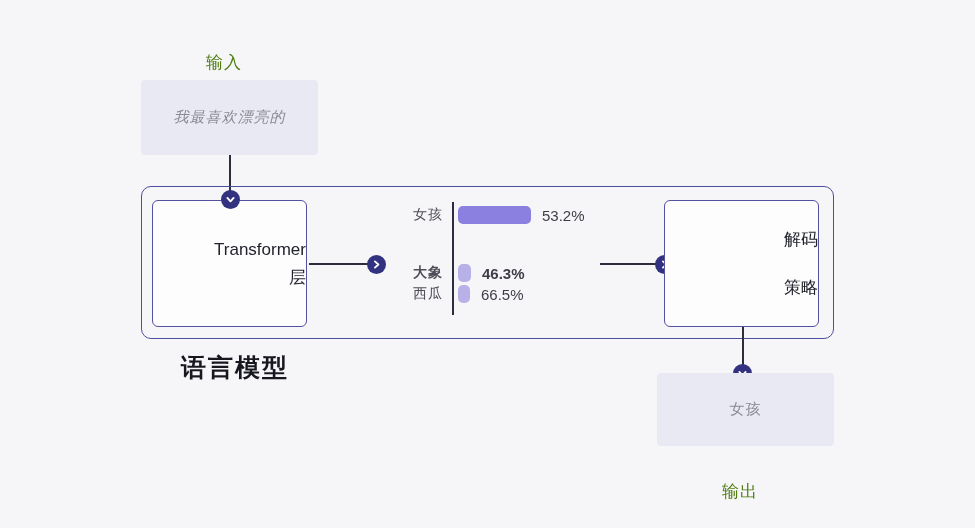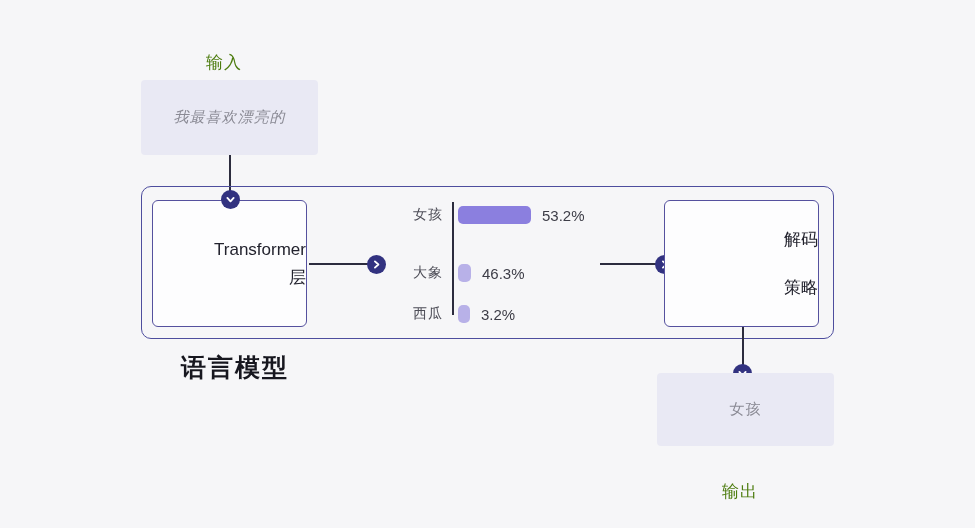--- a/index.html
+++ b/index.html
@@ -95,22 +95,22 @@
   }
   .chart-row {
     position: absolute;
     left: 413px;
     height: 20px;
     display: flex;
     align-items: center;
   }
   .row-0 { top: 205px; }
   .row-1 { top: 234px; }
-  .row-2 { top: 263px; }
-  .row-3 { top: 304px; text-align: center; }
+  .row-2 { top: 263px; font-weight: bold; }
+  .row-3 { top: 284px; text-align: center; }
   .chart-cat {
     width: 30px;
     font-size: 14px;
     color: #4e4e58;
     letter-spacing: 1px;
     white-space: nowrap;
   }
   .chart-bar {
     height: 18px;
     margin-left: 15px;
@@ -184,21 +184,21 @@
     <span class="chart-val">53.2%</span>
   </div>
   <div class="chart-row row-2">
     <span class="chart-cat">大象</span>
     <span class="chart-bar" style="width: 13px; background: rgb(184, 177, 232);"></span>
     <span class="chart-val">46.3%</span>
   </div>
   <div class="chart-row row-3">
     <span class="chart-cat">西瓜</span>
     <span class="chart-bar" style="width: 12px; background: rgb(184, 177, 232);"></span>
-    <span class="chart-val">3.2%</span>
+    <span class="chart-val">66.5%</span>
   </div>
 
   <div class="conn conn-h line-chart-d"></div>
   <div class="arrow-circle ac-3">
     <svg width="15" height="15" viewBox="0 0 24 24">
         <polyline points="9.5,7 15,12 9.5,17" fill="none" stroke="#ffffff" stroke-width="3" stroke-linecap="round" stroke-linejoin="round"></polyline>
       </svg>
   </div>
 
   <div class="node-box decode-box">

